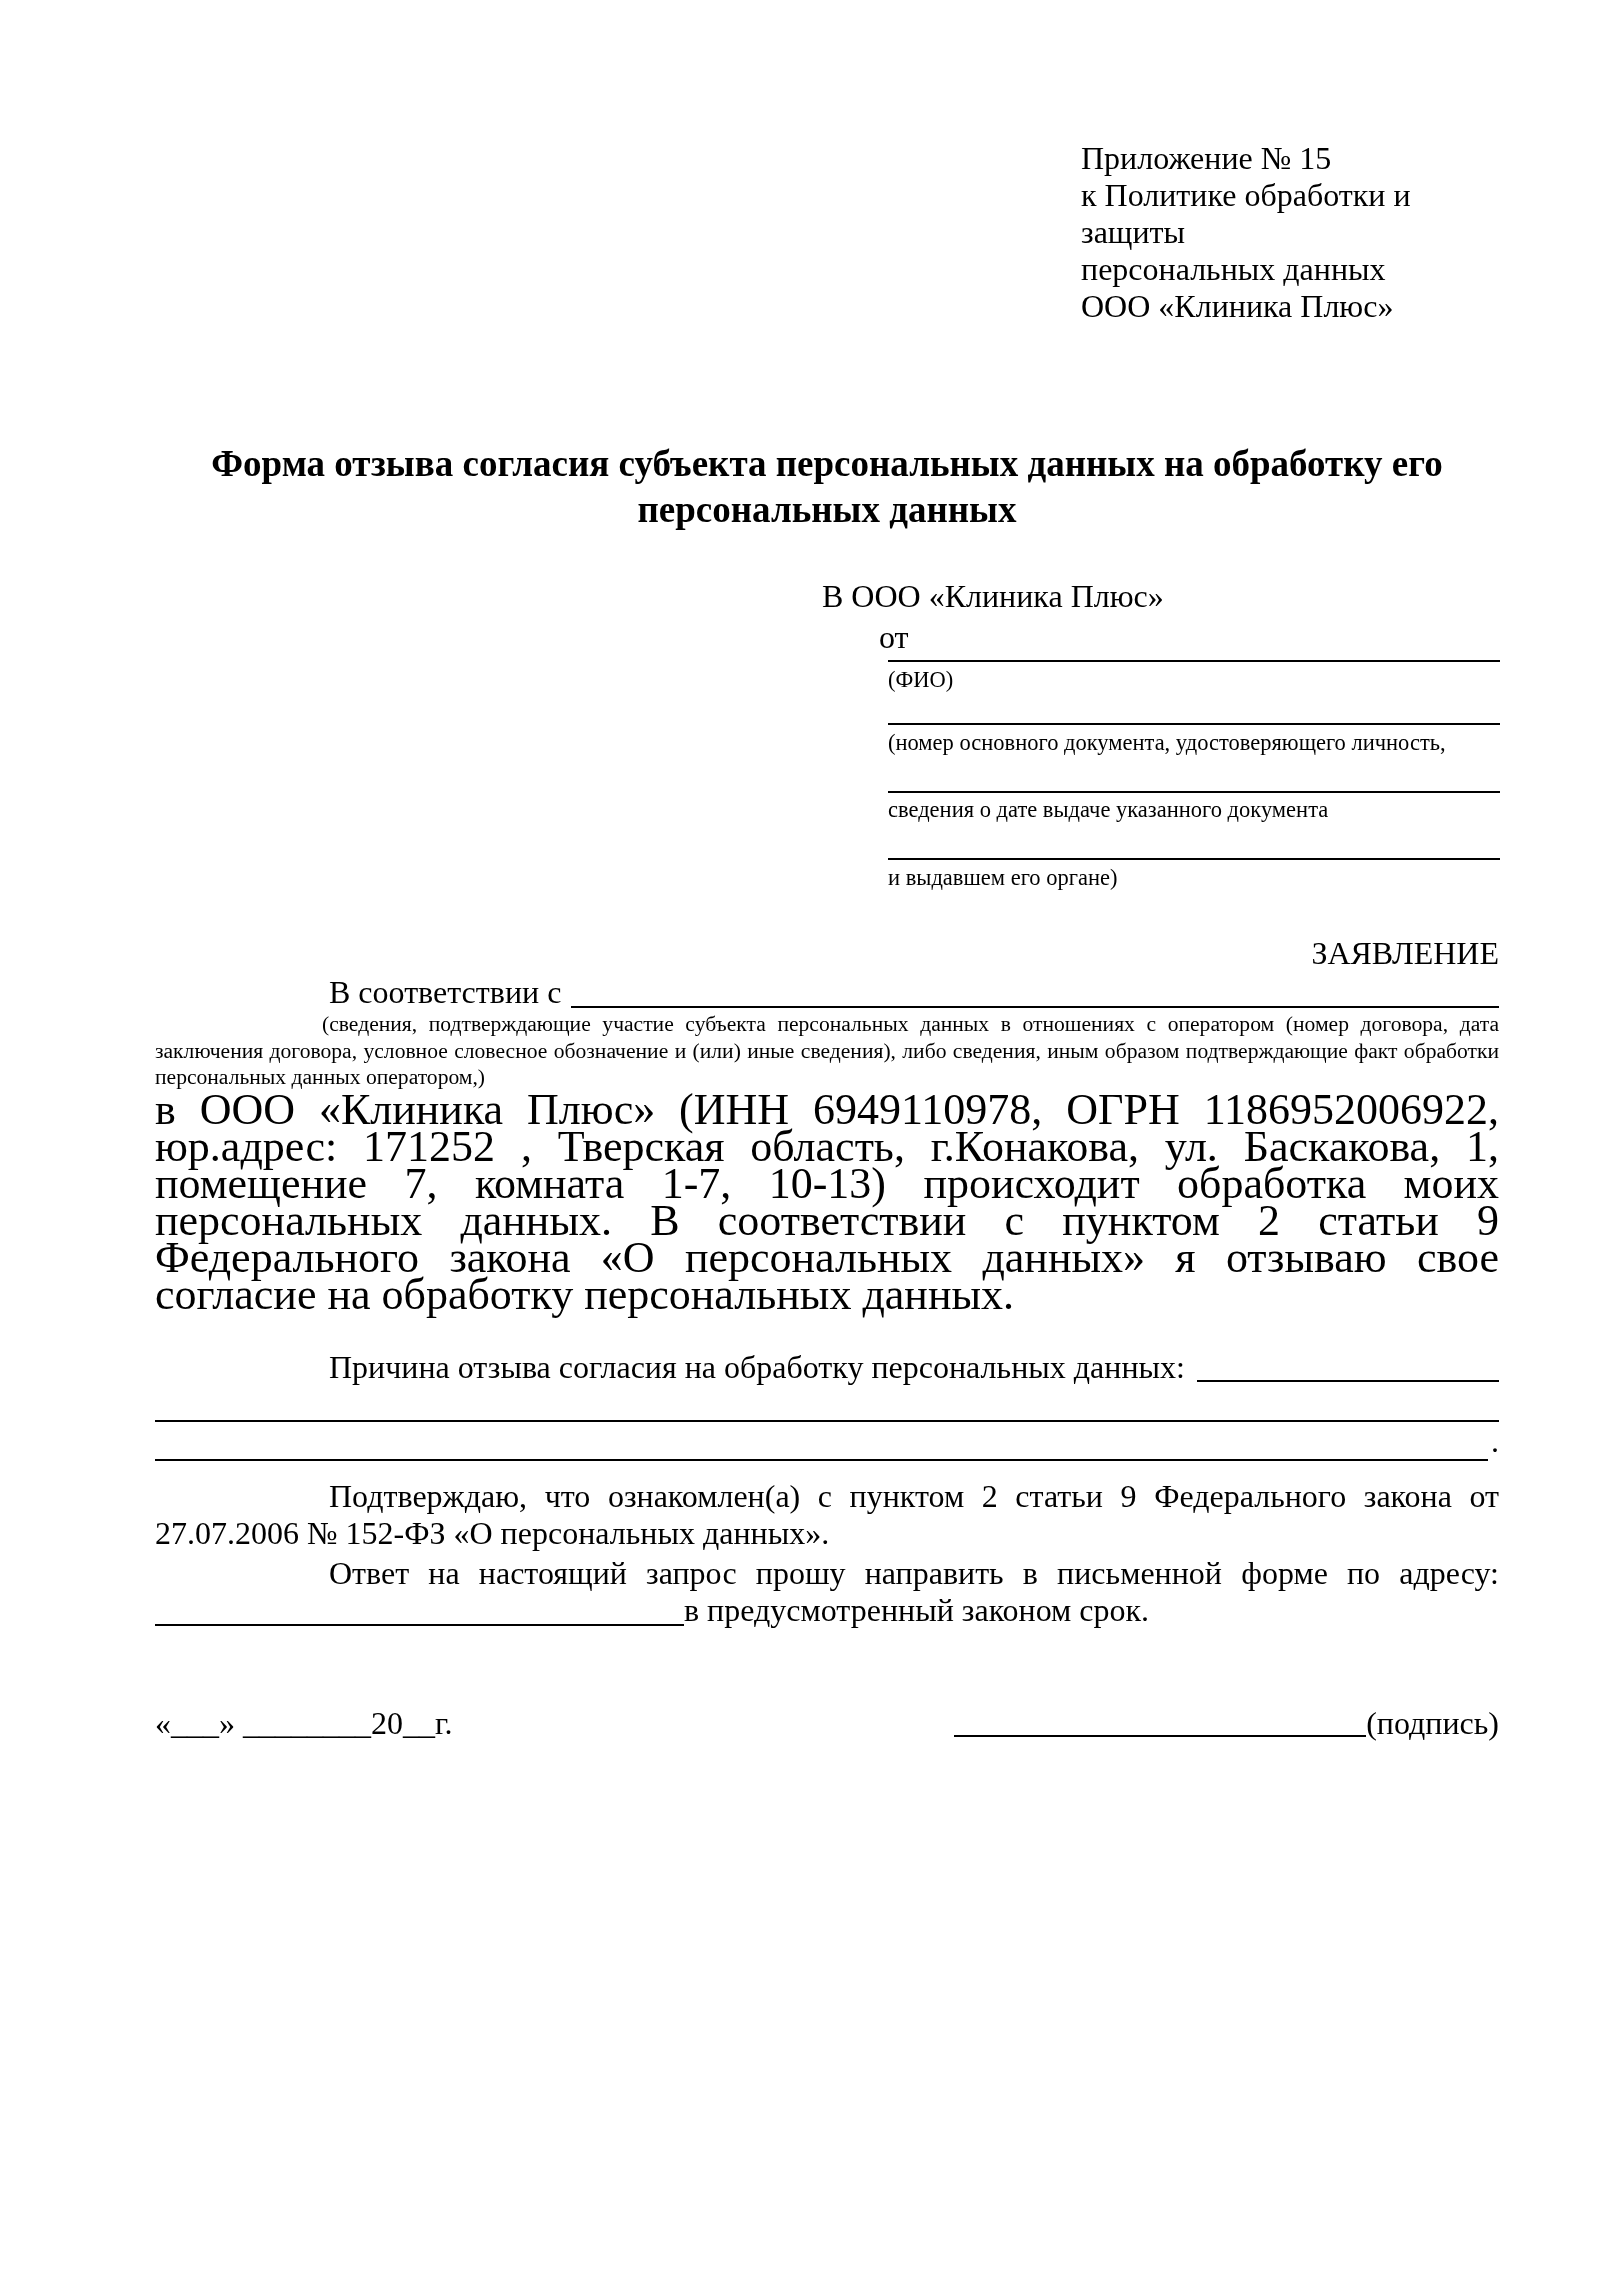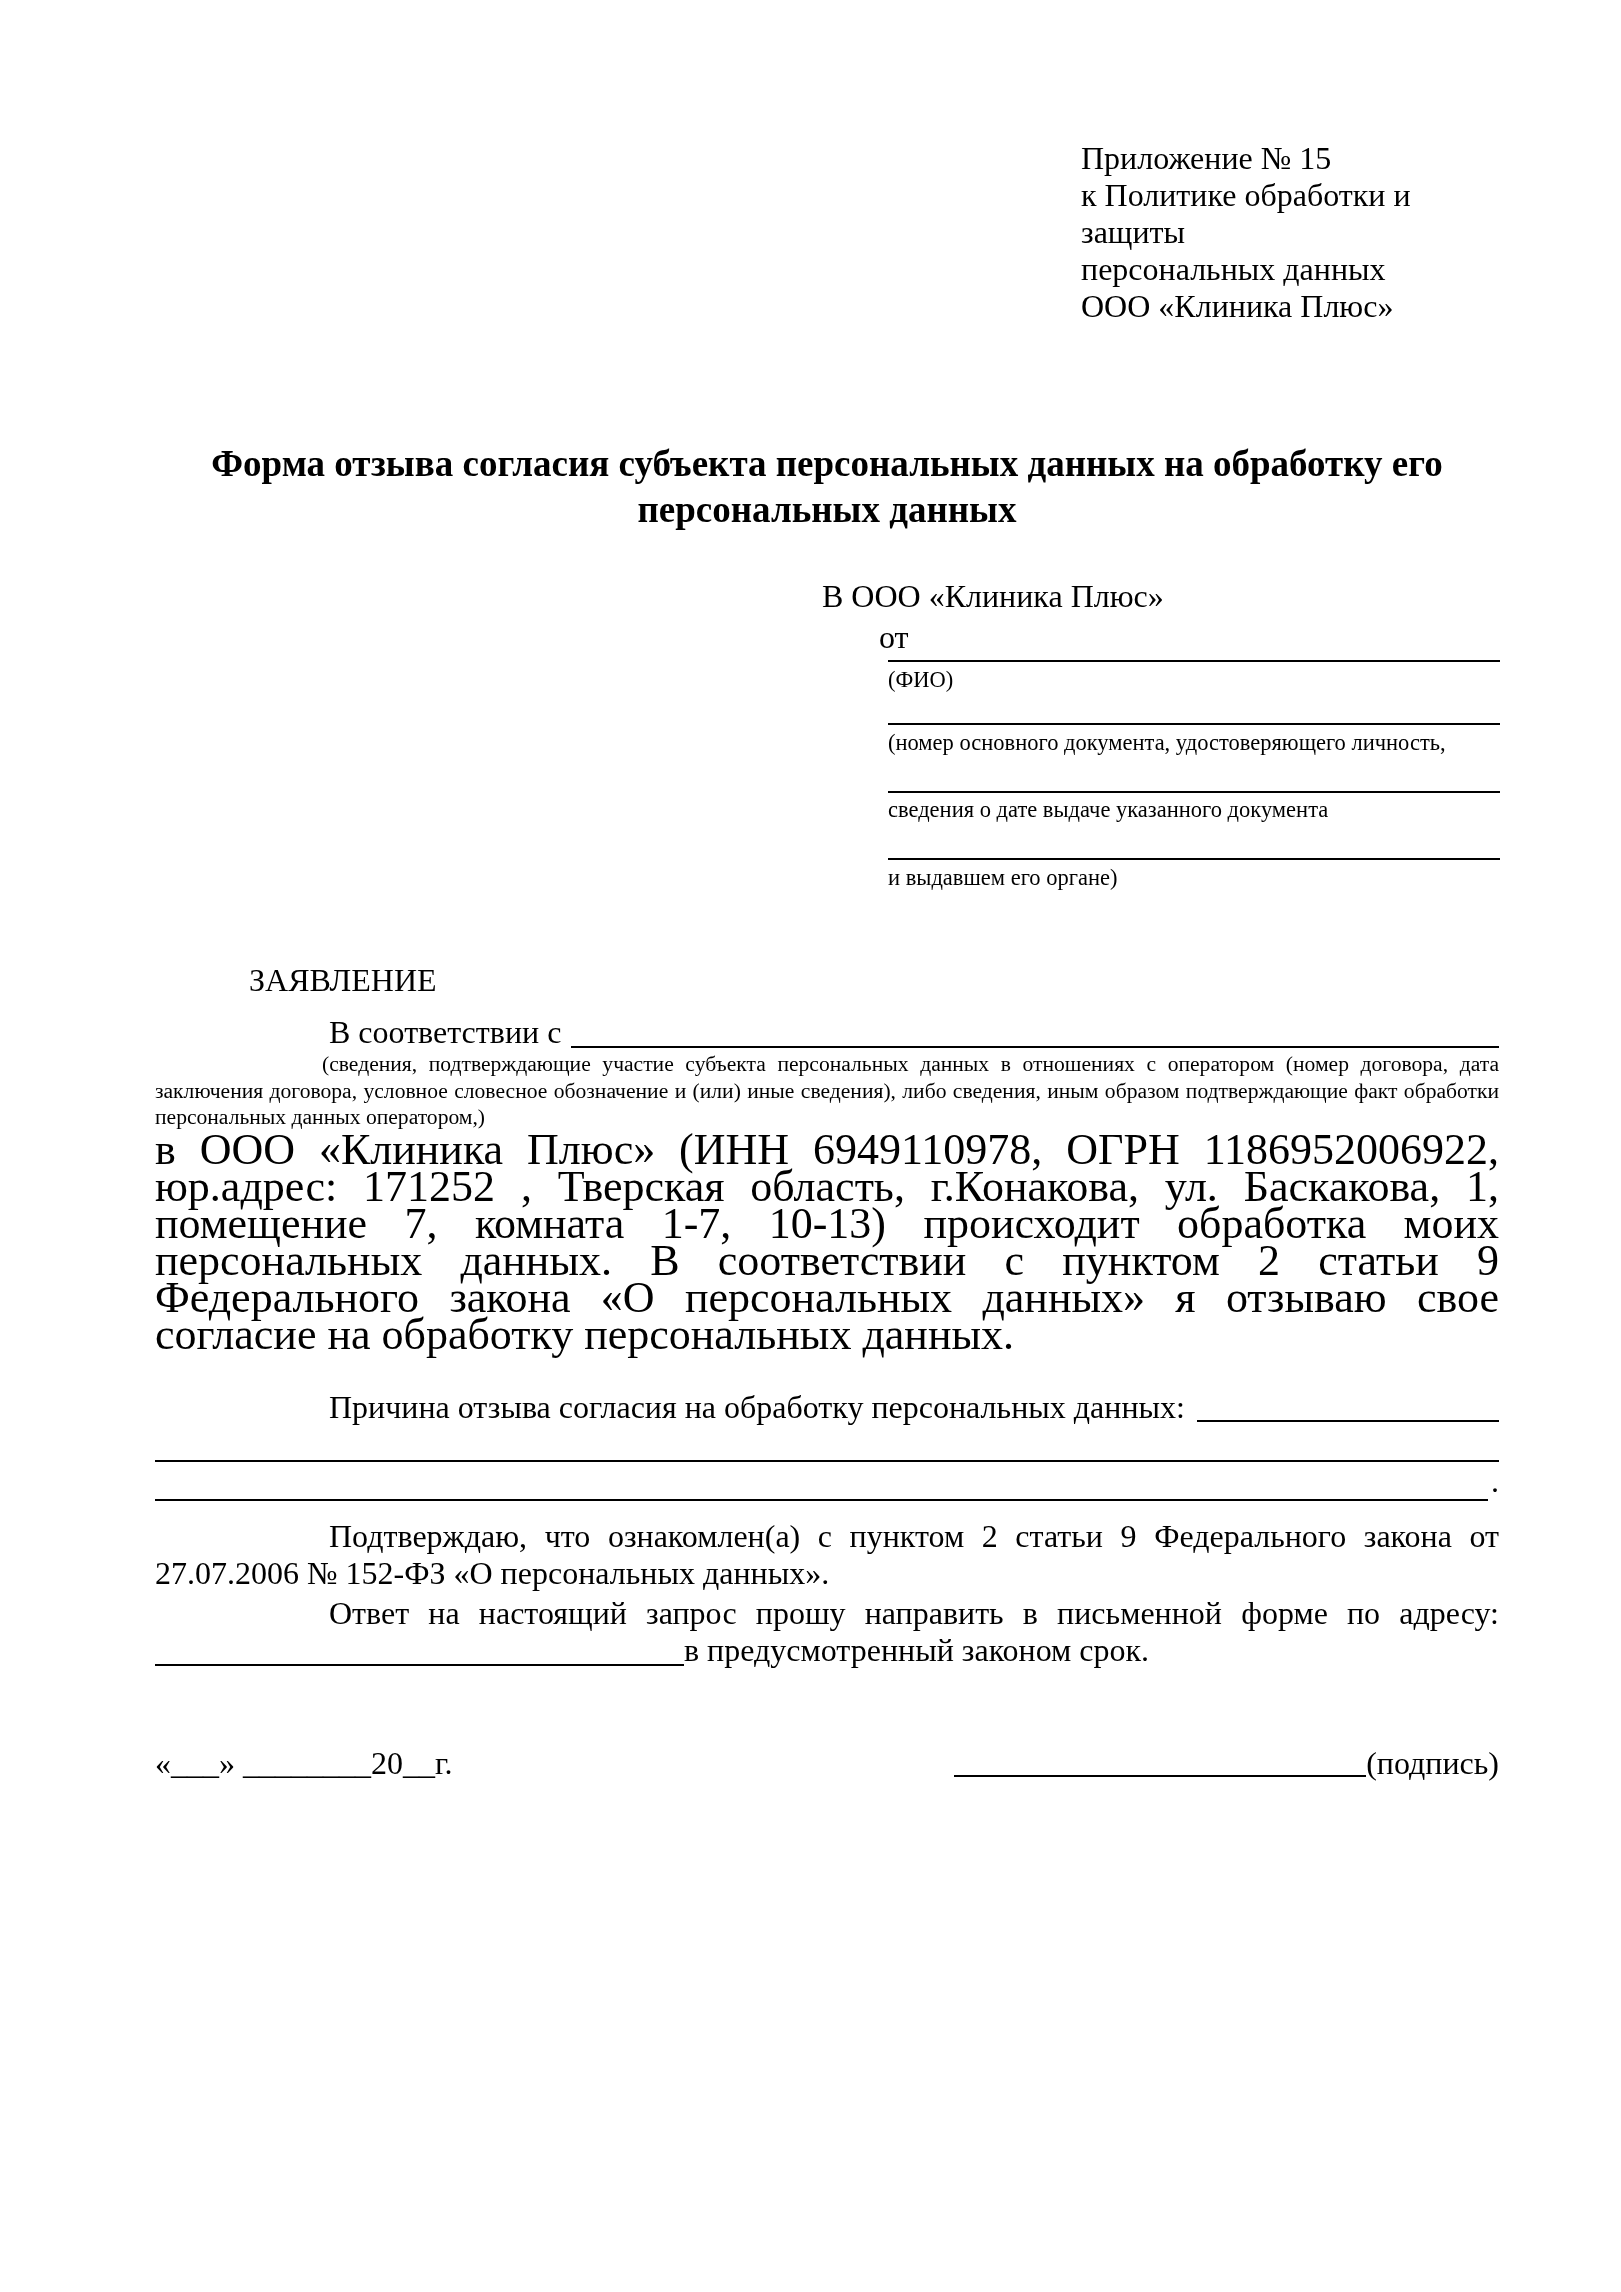--- a/index.html
+++ b/index.html
@@ -36,22 +36,22 @@
   .f2 .blank-line { margin-top: 31px; }
   .f3 .blank-line { margin-top: 35px; }
   .f4 .blank-line { margin-top: 35px; }
   .field-caption {
     font-size: 22.5px;
     line-height: 25.5px;
     padding-top: 4.9px;
   }
 
   
-  .stmt-heading { margin-top: 72px; text-align: left; font-size: 32px; line-height: 37px; padding-left: 94px; }
-  .intro-row { margin-top: 15px; display: flex; font-size: 32px; line-height: 37px; }
+  .stmt-heading { margin-top: 45px; text-align: right; font-size: 32px; line-height: 37px; padding-left: 94px; }
+  .intro-row { margin-top: 2px; display: flex; font-size: 32px; line-height: 37px; }
   .intro-row .tab { width: 174px; flex: 0 0 auto; }
   .intro-row .fill { flex: 1 1 auto; border-bottom: 2.9px solid #000; margin: 0 0 2.9px 9.8px; }
 
   .fine-print {
     font-size: 21.6px;
     line-height: 26.5px;
     text-align: justify;
     text-indent: 167px;
   }
   .body-par { font-size: 44px; line-height: 37px; text-align: justify; }

